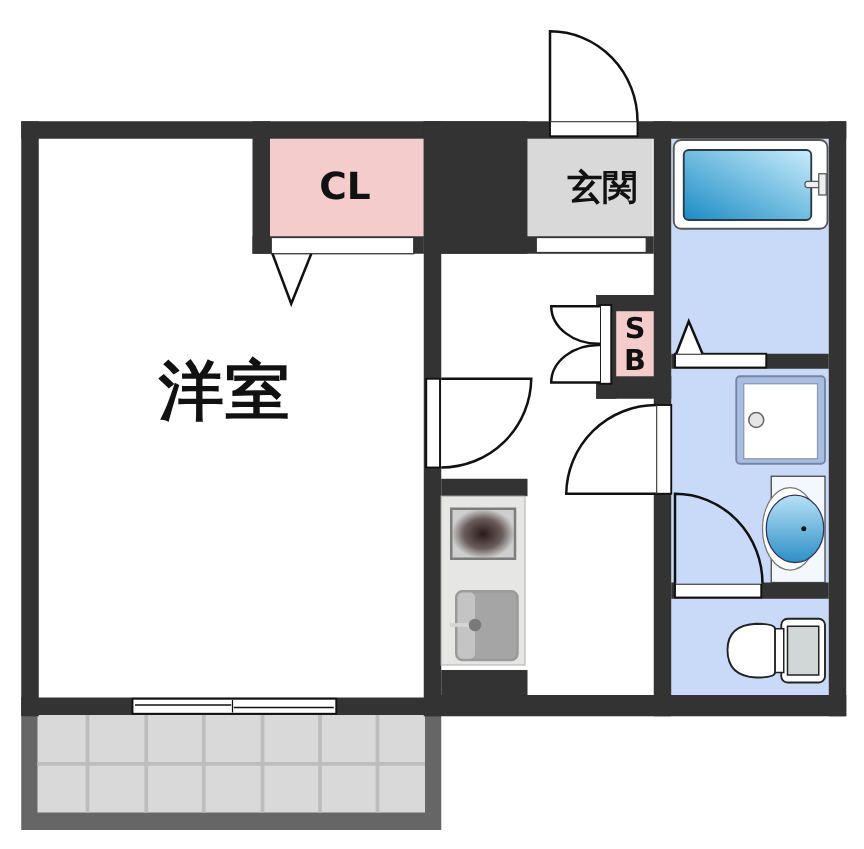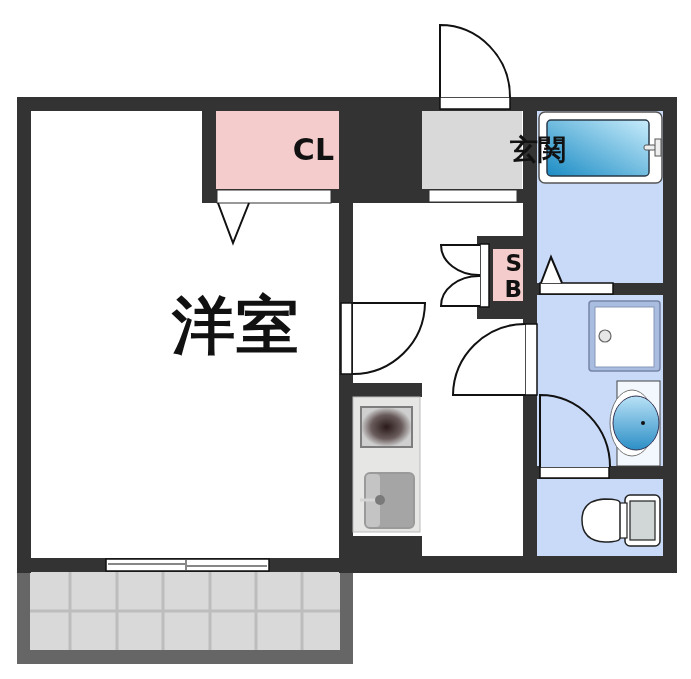--- a/index.html
+++ b/index.html
@@ -1,21 +1,21 @@
 <!DOCTYPE html>
 <html><head>
   <meta charset="utf-8">
   <style>
     html, body { margin: 0; padding: 0; background: #ffffff; }
     body { width: 691px; height: 679px; position: relative; overflow: hidden; }
     .plan { position: absolute; left: 0; top: 0; width: 691px; height: 679px; }
-    .lbl { position: absolute; font-family: "DejaVu Sans", sans-serif; font-weight: bold; color: #111; text-align: right; white-space: nowrap; }
-    .lbl-room { left: 60px; top: 295px; width: 240px; font-size: 63px; line-height: 62px; letter-spacing: 1px; }
+    .lbl { position: absolute; font-family: "DejaVu Sans", sans-serif; font-weight: bold; color: #111; text-align: center; white-space: nowrap; }
+    .lbl-room { left: 60px; top: 282px; width: 240px; font-size: 52px; line-height: 62px; letter-spacing: 1px; }
     .lbl-cl { left: 218px; top: 130px; width: 116px; font-size: 30px; line-height: 40px; }
-    .lbl-genkan { left: 422px; top: 130px; width: 120px; font-size: 28px; line-height: 40px; margin-left: 24px; }
+    .lbl-genkan { left: 422px; top: 130px; width: 120px; font-size: 28px; line-height: 40px; }
     .lbl-sb { left: 494px; top: 250px; width: 28px; font-size: 23px; line-height: 26px; white-space: normal; word-break: break-all; }
   </style>
 </head>
 <body>
 
 <div class="plan">
 <svg width="691" height="679" viewBox="0 0 691 679" xmlns="http://www.w3.org/2000/svg">
   <defs>
     <linearGradient id="tubGrad" x1="0" y1="1" x2="1" y2="0">
       <stop offset="0" stop-color="#1b8cc4"></stop>

